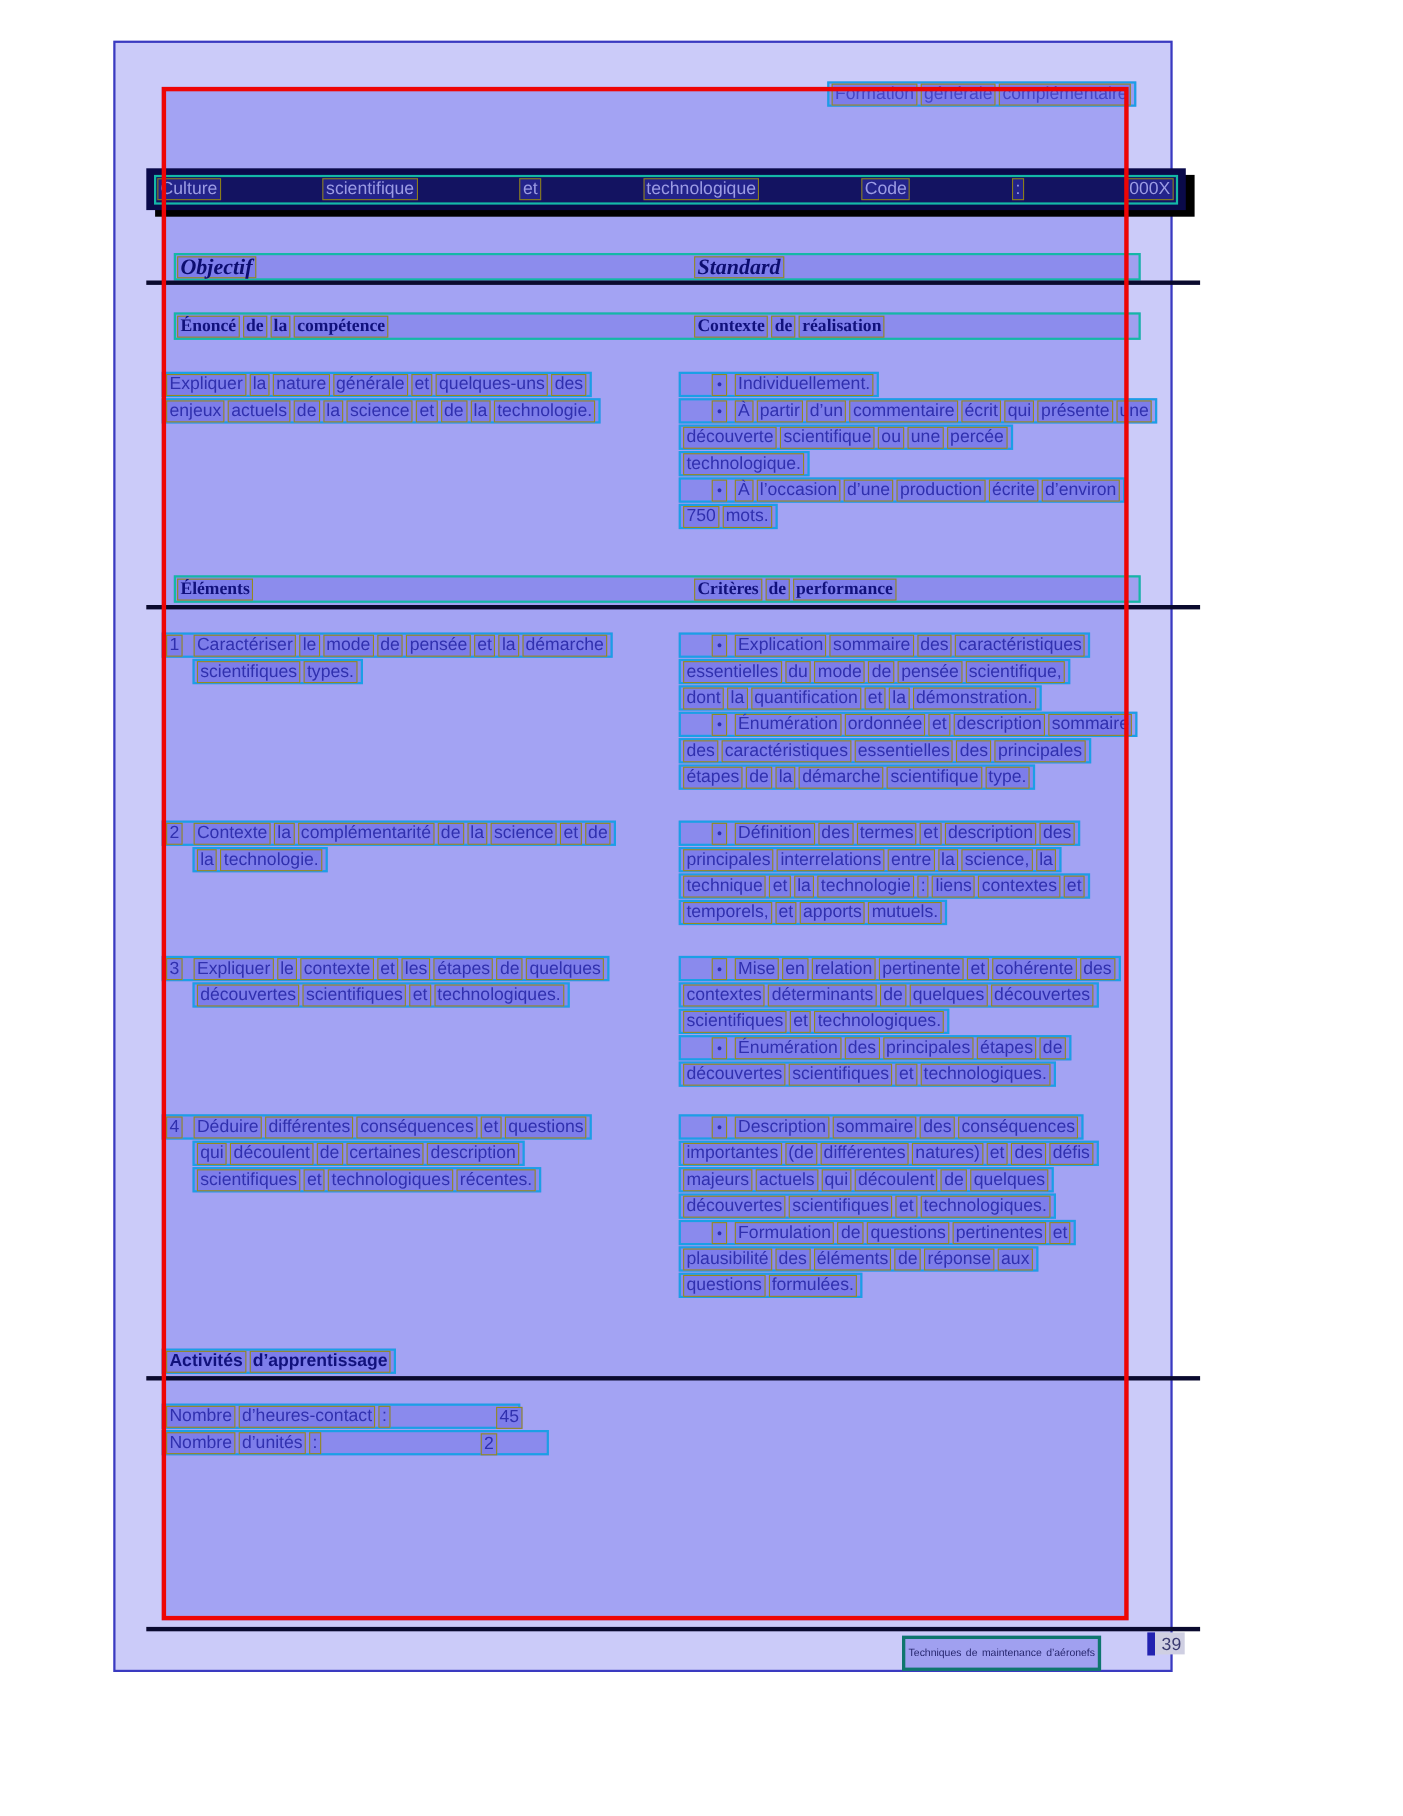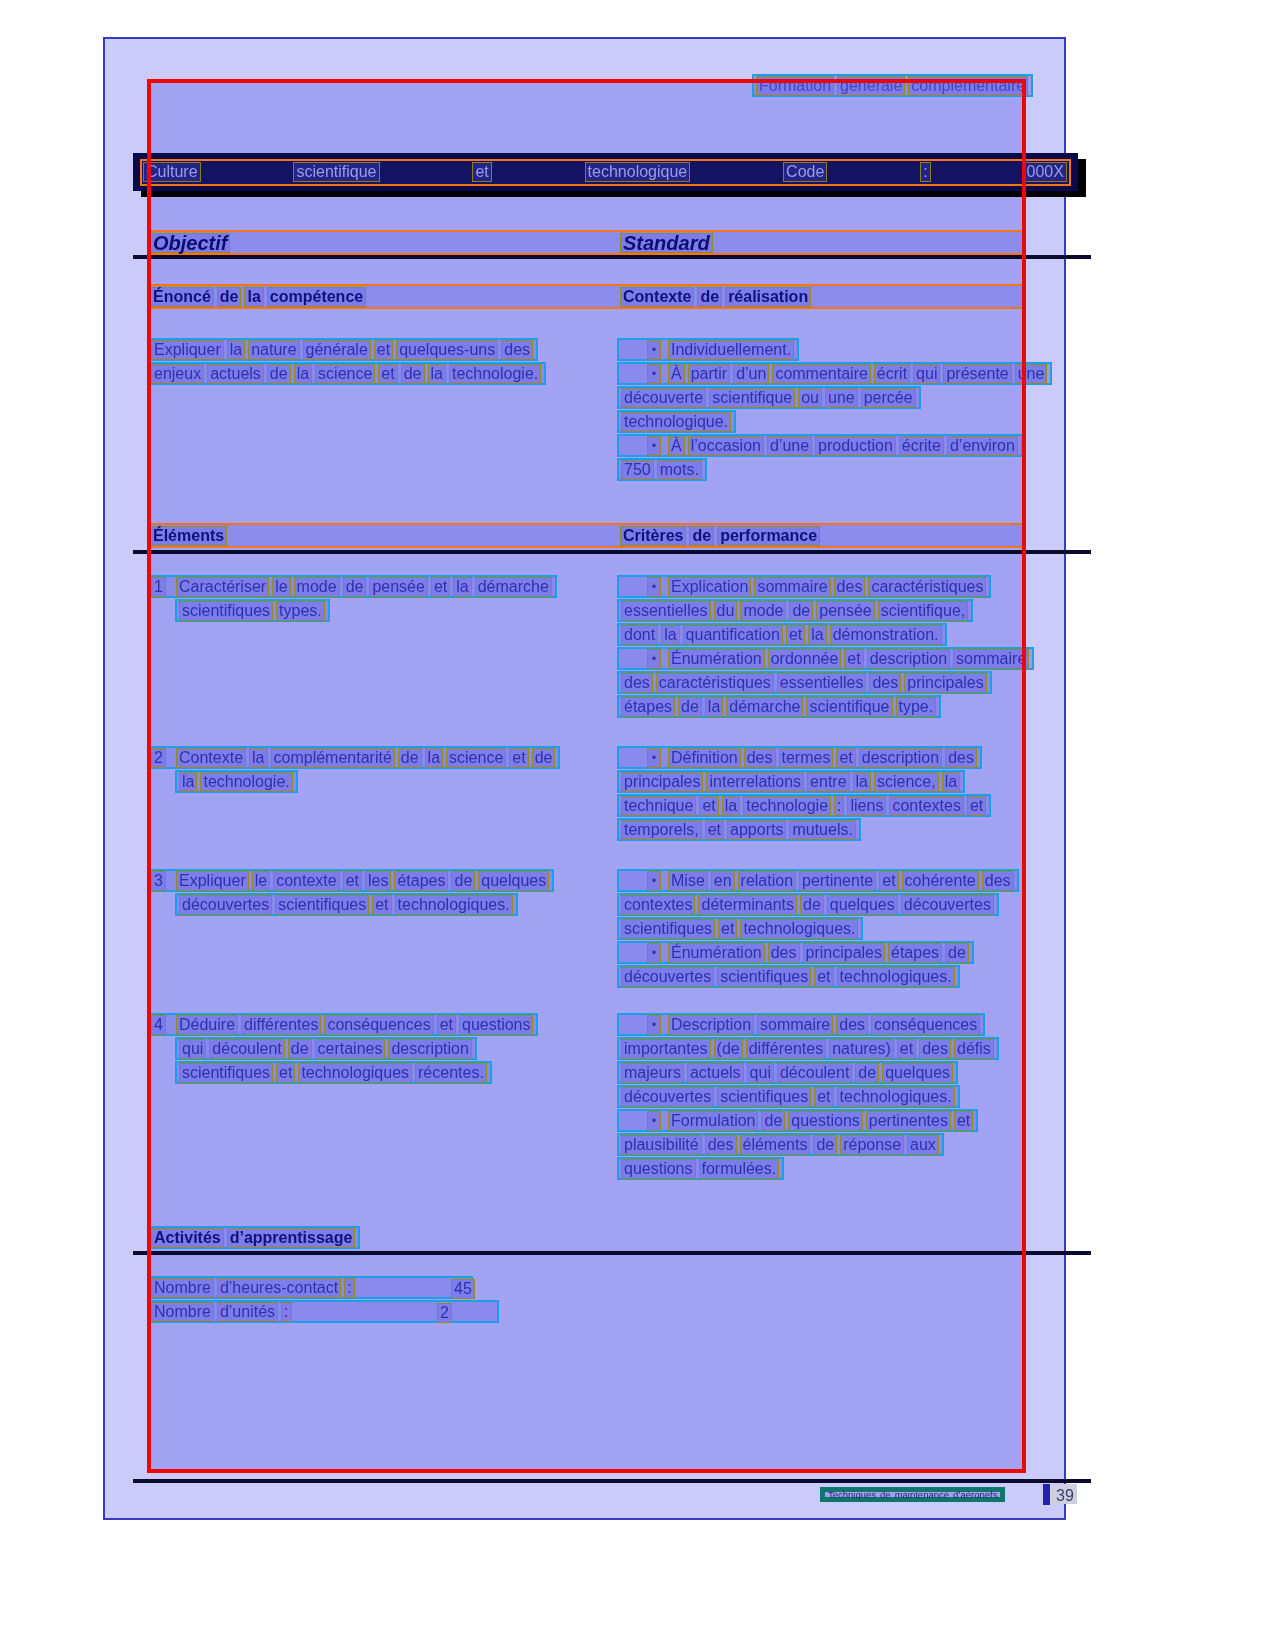--- a/index.html
+++ b/index.html
@@ -20,23 +20,23 @@
   .line  { display:flex; align-items:center; width:fit-content; height:23px;
            background:rgba(118,118,232,0.55); border:2px solid #1b9fe6; padding:0 1px; margin-bottom:1px; }
   .word  { display:inline-block; background:#7d7dea; border:1px solid #948a1e; color:#3030ae;
            font-size:16px; line-height:18px; padding:0 2px; margin:0 2px 0 1px; white-space:pre; }
   .words { display:contents;text-align:center; }
 
   .bold .word { font-weight:700; color:#11117c; }
   .big  .word { font-size:20px; font-weight:700; font-style:italic; color:#0d0d70; }
 
   
-  .band     { position:absolute; left:147px; width:879px; z-index:12; }
+  .band     { position:absolute; left:158px; width:879px; z-index:12;font-family:Liberation Serif, serif; }
   .bandline { display:flex; align-items:center; position:relative;
-              background:rgba(118,118,232,0.5); border:2px solid #f97316; height:25px; }
+              background:rgba(118,118,232,0.5); border:2px solid #14b8a6; height:25px; }
   .band .rightpart { position:absolute; left:470px; display:flex; align-items:center; }
 
   
   .titlebar { position:absolute; left:133px; top:153px; width:945px; height:38px;
               background:#0a0a4a; box-shadow:8px 6px 0 #000000; z-index:15;
               display:flex; align-items:center; }
   .titlebar .bandline { flex:1; margin:0 7px; height:27px; background:rgba(36,36,140,0.35);
                         justify-content:space-between; }
   .onbar .word { background:#23238a; color:#9c9ce4; border-color:#8a7d1a; }
 
@@ -67,21 +67,21 @@
   .total { position:absolute; left:147px; z-index:12; }
   .total .line { position:relative; }
   #total-hours .line  { width:326px; }
   #total-units .line  { width:352px; }
   .total .value { position:absolute; top:1px; }
   #total-hours .value { left:301px; }
   #total-units .value { left:287px; }
 
   
   .ft { position:absolute; left:820px; top:1487px; z-index:12; }
-  .ft .line { height:15px; border:5px solid #0f766e; background:rgba(118,118,232,0.5); }
+  .ft .line { height:32px; border:3px solid #0f766e; background:rgba(118,118,232,0.5); }
   .ft .word { font-size:9.5px; line-height:12px; border:none; background:transparent;
               color:#26266e; padding:0 1px; margin:0 1px; }
   .fnumbg { position:absolute; left:1050px; top:1484px; width:27px; height:20px;
             background:#cfcfe2; z-index:11; }
   .fbar   { position:absolute; left:1043px; top:1484px; width:7px; height:21px;
             background:#2222b0; z-index:13; }
   .fnum   { position:absolute; left:1056px; top:1487px; font-size:16px; color:#3a3a70; z-index:12; }
 </style>
 </head>
 <body>

